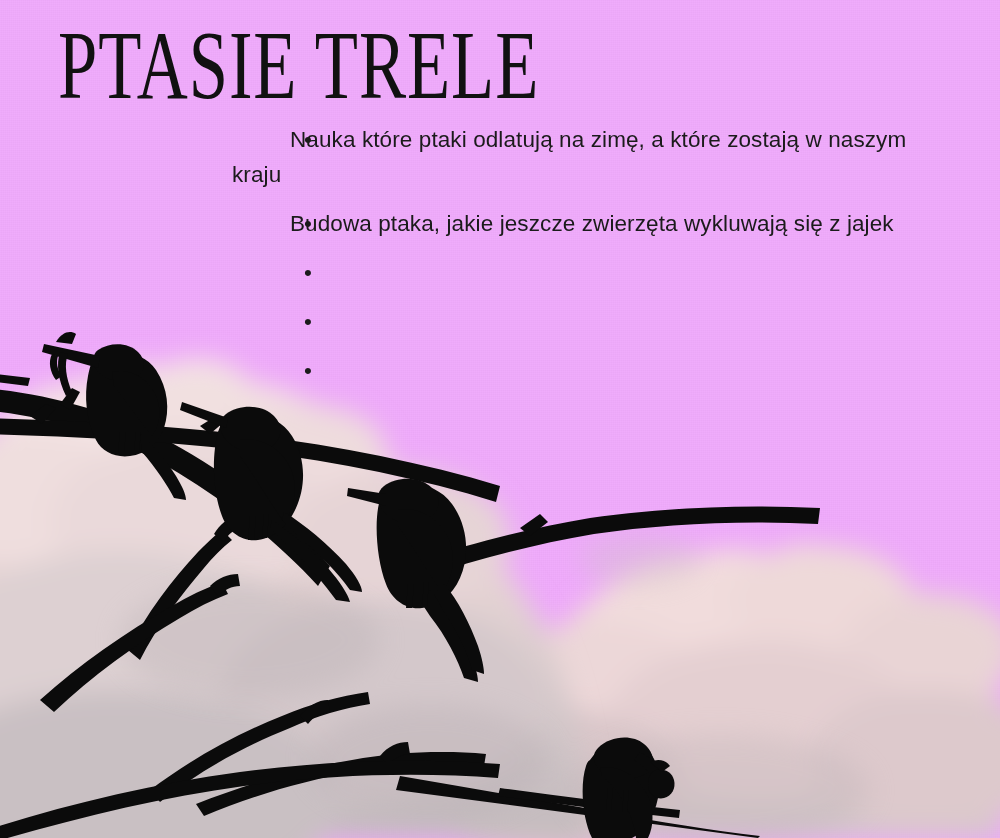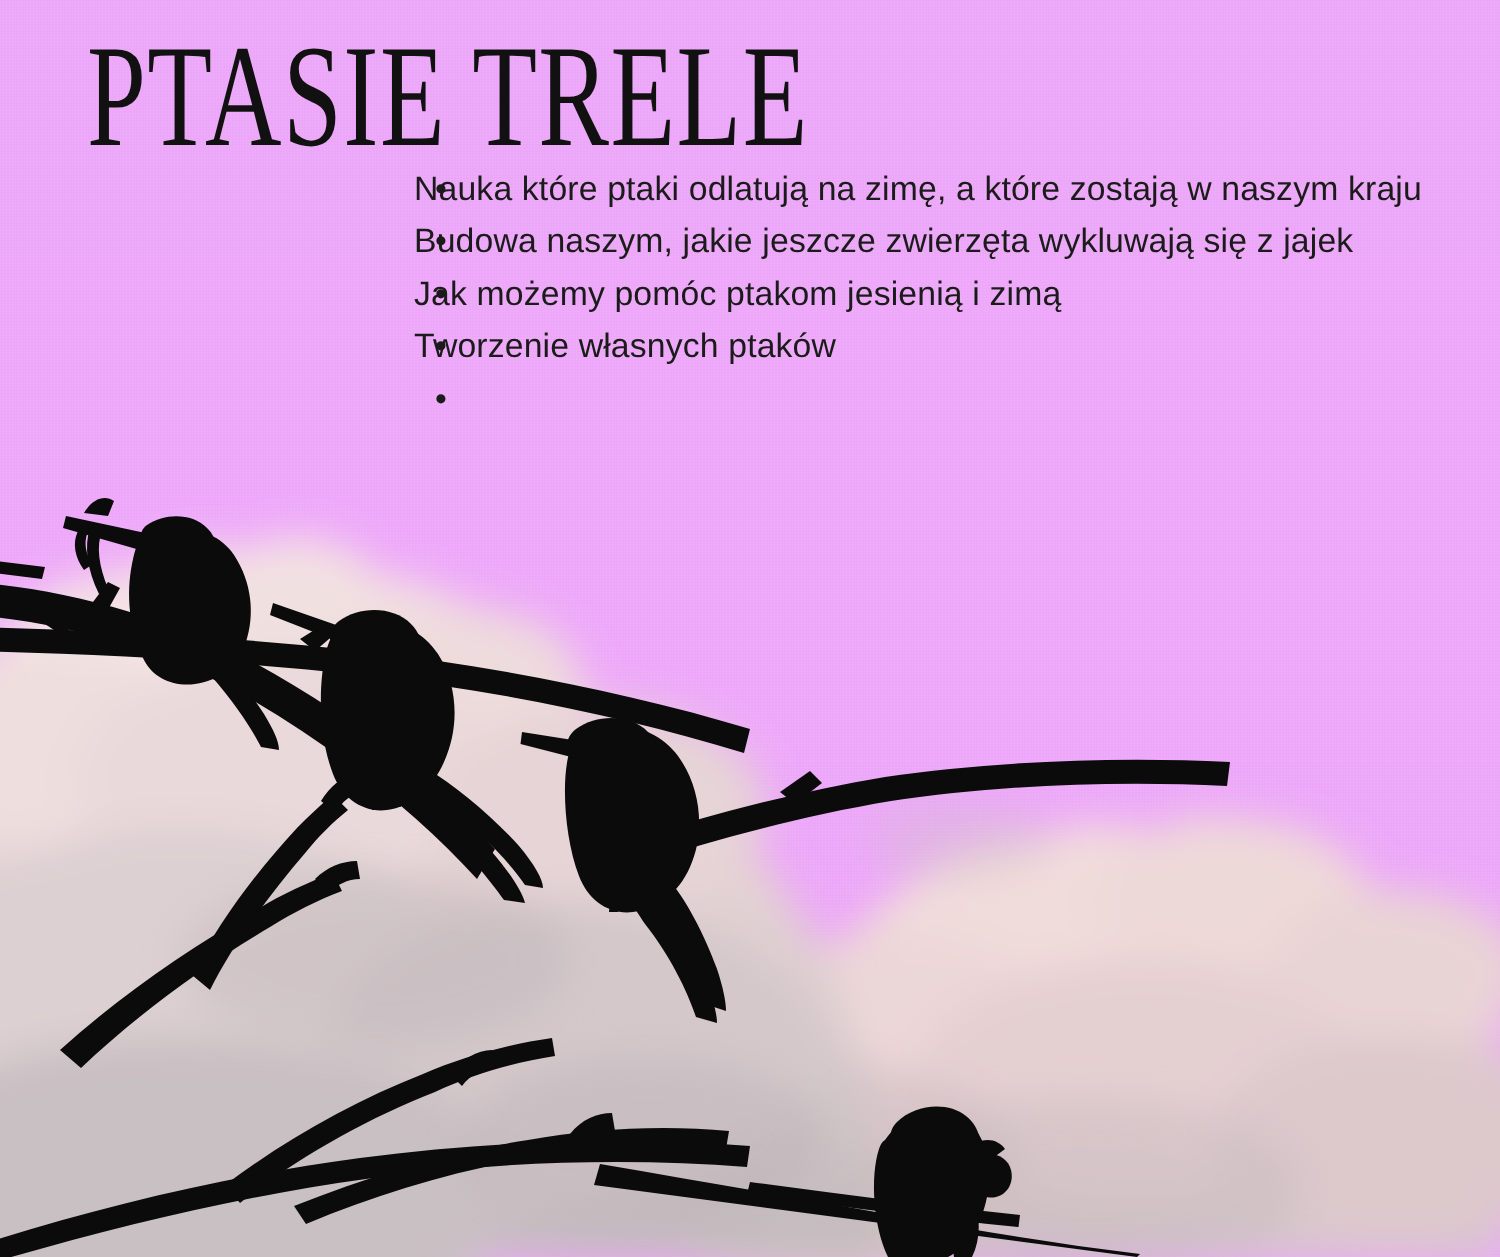--- a/index.html
+++ b/index.html
@@ -63,21 +63,21 @@
     left: 218px;
     top: 108px;
     width: 756px;
     color: #1b1b1b;
     font-size: 22.5px;
     line-height: 35px;
     letter-spacing: .1px;
   }
 
   .bullet-line {
-    margin: 0;
+    margin: 14px;
     text-indent: 36px;
   }
   .bullet-line.justify {
     text-align: justify;
     text-indent: 36px;
   }
   .bullet-line.justify::after {
     content: "";
     display: inline-block;
     width: 100%;
@@ -399,29 +399,29 @@
     <h1 class="title">PTASIE TRELE</h1>
 
     <div class="body-block">
 
       <p class="bullet-line">
         <span class="bullet-dot"></span><span>Nauka które ptaki odlatują na zimę, a które zostają w naszym kraju</span>
       </p>
 
 
       <p class="bullet-line">
-        <span class="bullet-dot"></span><span>Budowa naszym, jakie jeszcze zwierzęta wykluwają się z jajek</span>
+        <span class="bullet-dot"></span><span>Budowa ptaka, jakie jeszcze zwierzęta wykluwają się z jajek</span>
       </p>
 
       <p class="bullet-line">
-        <span class="bullet-dot"></span><span>Jak możemy pomóc ptakom jesienią i zimą</span>
+        <span class="bullet-dot"></span>
       </p>
 
       <p class="bullet-line">
-        <span class="bullet-dot"></span><span>Tworzenie własnych ptaków</span>
+        <span class="bullet-dot"></span>
       </p>
 
       <p class="bullet-line justify">
         <span class="bullet-dot"></span>
       </p>
 
     </div>
   </div>
 
 </div>

